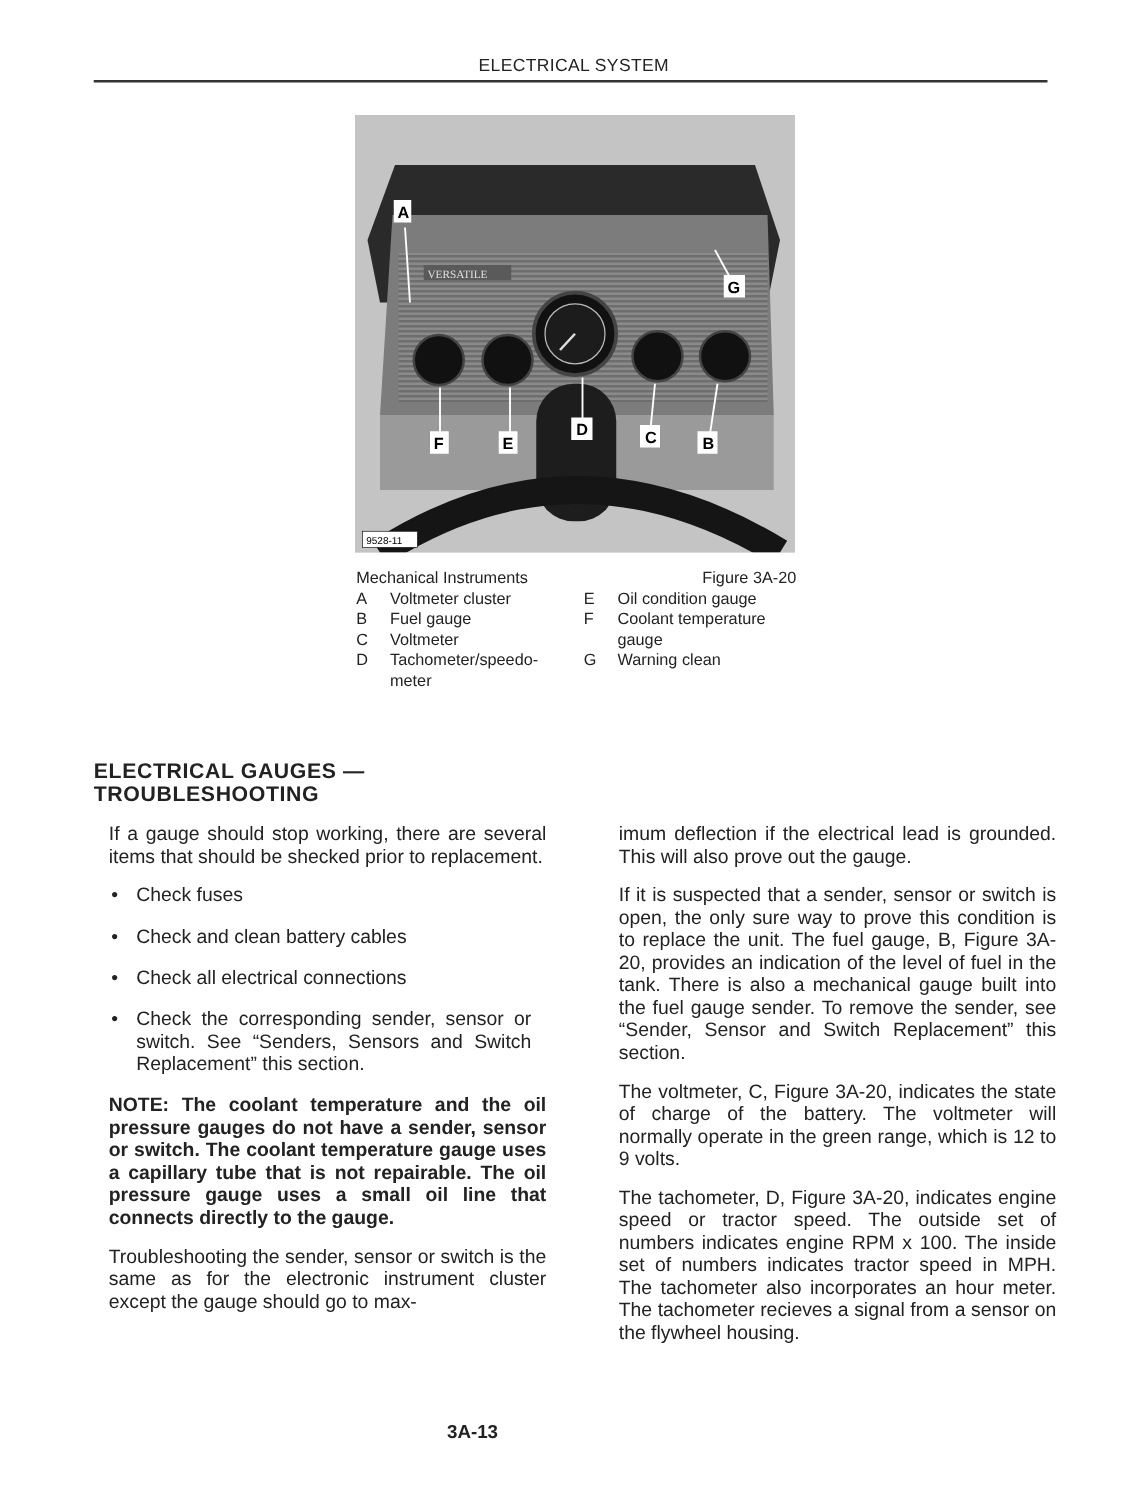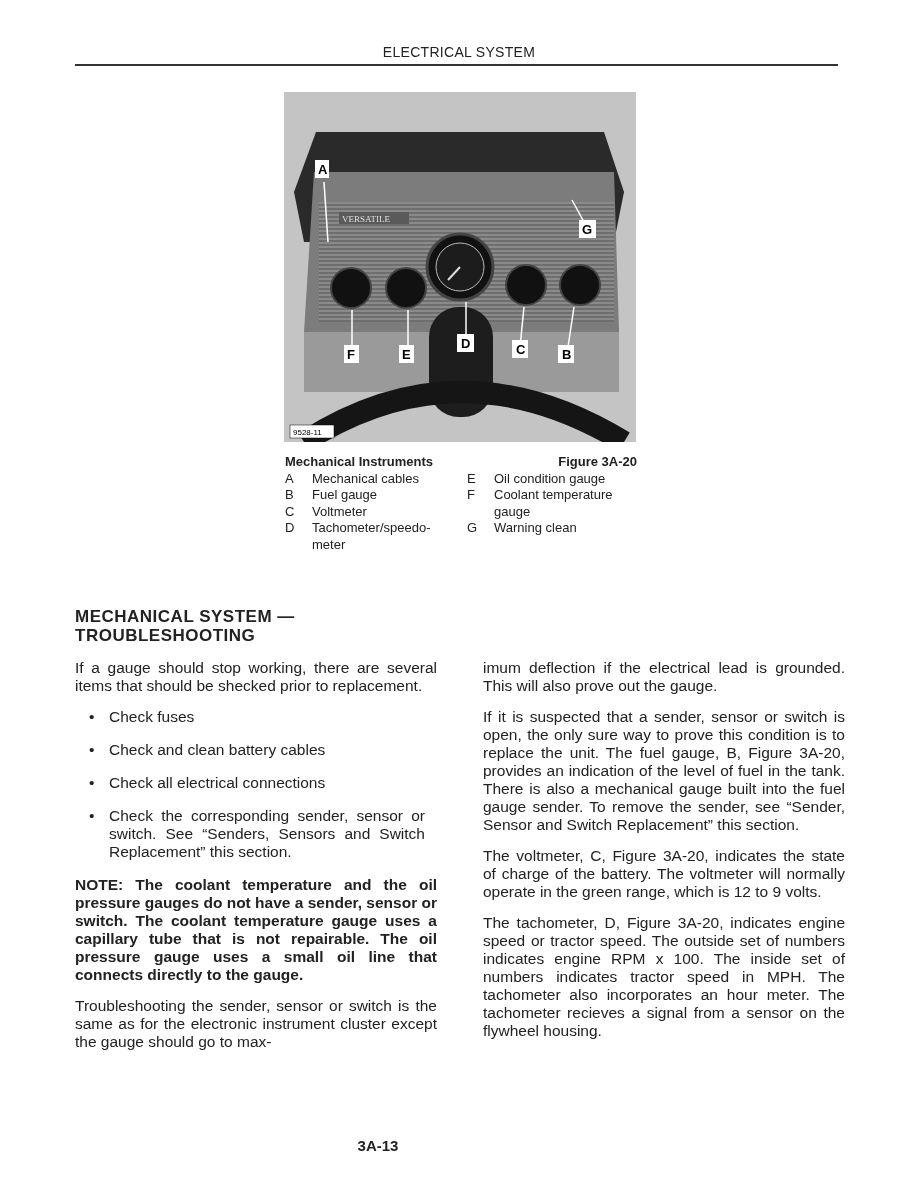--- a/index.html
+++ b/index.html
@@ -7,31 +7,31 @@
          font-family: "Liberation Sans", sans-serif; color: #1a1a1a; }
   .header { position: absolute; top: 44px; left: 0; width: 918px; text-align: center;
             font-size: 14px; letter-spacing: 0.3px; color: #222; }
   .rule { position: absolute; top: 64px; left: 75px; width: 763px; height: 2px; background: #333; }
 
   .photo { position: absolute; left: 284px; top: 92px; width: 352px; height: 350px;
            background: #b9b9b9; overflow: hidden; }
   .photo svg { width: 100%; height: 100%; display: block; }
 
   .caption { position: absolute; left: 285px; top: 454px; width: 352px; font-size: 13px; line-height: 16.5px; color: #222; }
-  .cap-head { display: flex; justify-content: space-between; font-weight: bold; }
+  .cap-head { display: flex; justify-content: space-between; font-weight: normal; }
   .cap-cols { display: flex; }
   .cap-col { flex: 1; }
   .cap-col.right { padding-left: 12px; }
   .cap-item { display: flex; }
   .cap-letter { width: 27px; flex: none; }
 
   .section-title { position: absolute; left: 75px; top: 607px; font-size: 17px; font-weight: bold;
                    line-height: 19px; letter-spacing: 0.5px; color: #222; }
   .col { position: absolute; width: 362px; font-size: 15.5px; line-height: 18px; color: #222; }
-  .col p { margin: 0 0 13px 0; text-align: justify; }
+  .col p { margin: 0 0 13px 12px; text-align: justify; }
   .left { left: 75px; top: 659px; }
   .right { left: 483px; top: 659px; }
   .bullets { list-style: none; margin: 0 12px 10px 0; padding: 0 0 0 14px; }
   .bullets li { position: relative; padding-left: 20px; margin-bottom: 15px; text-align: justify; }
   .bullets li::before { content: "•"; position: absolute; left: 0; top: 0; }
   .note { font-weight: bold; }
   .page-num { position: absolute; top: 1137px; left: 0; width: 756px; text-align: center;
               font-weight: bold; font-size: 15px; color: #222; }
 </style>
 </head>
@@ -103,21 +103,21 @@
 
 <div class="caption">
   <div class="cap-head">
     <span>Mechanical Instruments</span>
     <span>Figure 3A-20</span>
   </div>
   <div class="cap-cols">
     <div class="cap-col">
       <div class="cap-item">
           <span class="cap-letter">A</span>
-          <span>Mechanical cables</span>
+          <span>Voltmeter cluster</span>
         </div>
       <div class="cap-item">
           <span class="cap-letter">B</span>
           <span>Fuel gauge</span>
         </div>
       <div class="cap-item">
           <span class="cap-letter">C</span>
           <span>Voltmeter</span>
         </div>
       <div class="cap-item">
@@ -136,21 +136,21 @@
         </div>
       <div class="cap-item">
           <span class="cap-letter">G</span>
           <span>Warning clean</span>
         </div>
     </div>
   </div>
 </div>
 
 <div class="section-title">
-  <div>MECHANICAL SYSTEM —</div>
+  <div>ELECTRICAL GAUGES —</div>
   <div>TROUBLESHOOTING</div>
 </div>
 
 <div class="col left">
   <p>If a gauge should stop working, there are several items that should be shecked prior to replacement.</p>
   <ul class="bullets">
     <li>Check fuses</li>
     <li>Check and clean battery cables</li>
     <li>Check all electrical connections</li>
     <li>Check the corresponding sender, sensor or switch. See “Senders, Sensors and Switch Replacement” this section.</li>

